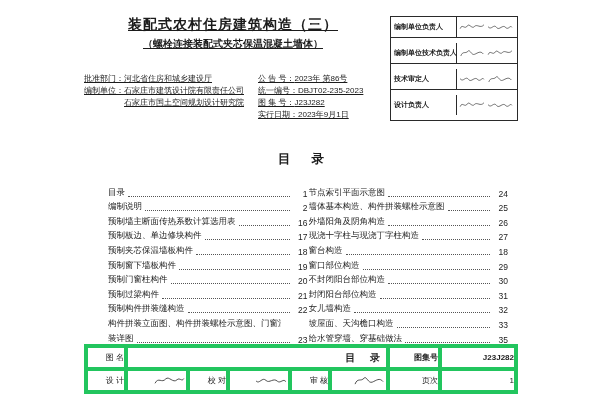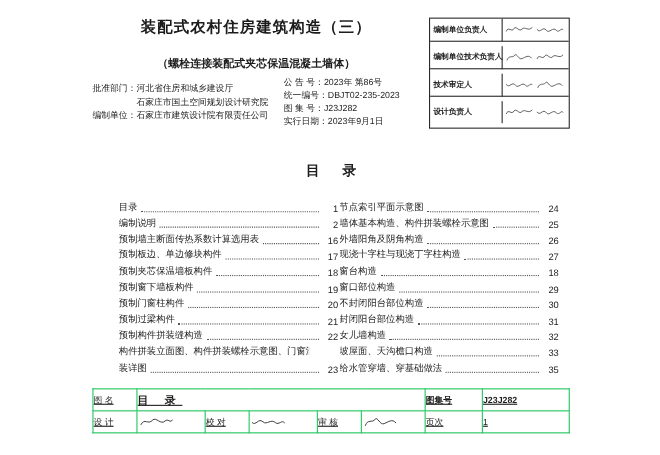--- a/index.html
+++ b/index.html
@@ -5,24 +5,24 @@
   html,body { margin:0; padding:0; background:#ffffff; }
   .page {
     position:relative; width:600px; height:414px; background:#fff;
     font-family:"Liberation Sans","DejaVu Sans",sans-serif; color:#1c1c1c;
     overflow:hidden;
   }
   .content { position:absolute; left:84px; top:16px; width:434px; height:378px; }
 
   
   .header { display:flex; align-items:stretch; }
-  .header-left { flex:1; padding-right:8px; min-width:0; }
+  .header-left { flex:1; padding-right:8px; min-width:0;text-decoration:underline; }
   .title1 { text-align:center; font-size:14px; font-weight:bold; letter-spacing:1px; }
-  .title2 { text-align:center; font-size:10px; font-weight:bold; margin-top:17px; }
-  .info-row { display:flex; margin-top:4px; font-size:8px; line-height:12px;align-items:center; }
+  .title2 { text-align:center; font-size:10px; font-weight:bold; margin-top:3px; }
+  .info-row { display:flex; margin-top:22px; font-size:8px; line-height:12px; }
   .info-left { width:174px; flex:none; }
   .info-mid { flex:1; min-width:0; }
   .info-line { white-space:nowrap; }
   .info-line .lbl { font-weight:normal; }
   .indent { padding-left:40px; }
 
   .sign-table { width:126px; flex:none; border:1px solid #2a2a2a; display:grid;
                 grid-template-columns:66px 1fr; }
   .sign-label, .sign-cell { border-bottom:1px solid #2a2a2a; height:20px; display:flex; align-items:center; }
   .sign-label { border-right:1px solid #2a2a2a; font-size:7px; font-weight:bold; padding-left:3px; white-space:nowrap; }
@@ -36,46 +36,46 @@
   .toc-col { flex:1; min-width:0; }
   .toc-row { display:flex; align-items:flex-end; height:14.6px; }
   .toc-title { white-space:nowrap; overflow:hidden; }
   .leader { flex:1; border-bottom:1px dotted #555; margin:0 3px 2px 3px; min-width:6px; }
   .toc-page { width:15px; text-align:right; flex:none; }
   .toc-row.no-page .leader, .toc-row.no-page .toc-page { visibility:hidden; }
 
   
   .footer { position:absolute; left:0; bottom:0; width:434px; border-collapse:collapse;
             table-layout:fixed; font-size:8px; }
-  .footer td { border:1px solid #22c55e; height:19px; text-align:left; vertical-align:middle;
-               padding:0; overflow:hidden;text-decoration:underline; }
+  .footer td { border:4px solid #22c55e; height:19px; text-align:right; vertical-align:middle;
+               padding:0; overflow:hidden; }
   .footer { border:1.5px solid #222; }
   .footer .big { font-size:10px; font-weight:bold; letter-spacing:6px; }
   .footer .b { font-weight:bold; }
   .footer .sigcell svg { width:34px; height:13px; vertical-align:middle; }
 </style>
 </head>
 <body>
 
 <div class="page">
   <div class="content">
 
     <div class="header">
       <div class="header-left">
         <div class="title1">装配式农村住房建筑构造（三）</div>
         <div class="title2">（螺栓连接装配式夹芯保温混凝土墙体）</div>
         <div class="info-row">
           <div class="info-left">
             <div class="info-line">
               <span class="lbl">批准部门：</span><span>河北省住房和城乡建设厅</span>
             </div>
+            <div class="info-line">
+              <span class="lbl">编制单位：</span><span>石家庄市建筑设计院有限责任公司</span>
+            </div>
             <div class="info-line indent">石家庄市国土空间规划设计研究院</div>
-            <div class="info-line">
-              <span class="lbl">编制单位：</span><span>石家庄市建筑设计院有限责任公司</span>
-            </div>
           </div>
           <div class="info-mid">
             <div class="info-line">
               <span class="lbl">公 告 号：</span><span>2023年 第86号</span>
             </div>
             <div class="info-line">
               <span class="lbl">统一编号：</span><span>DBJT02-235-2023</span>
             </div>
             <div class="info-line">
               <span class="lbl">图 集 号：</span><span>J23J282</span>

